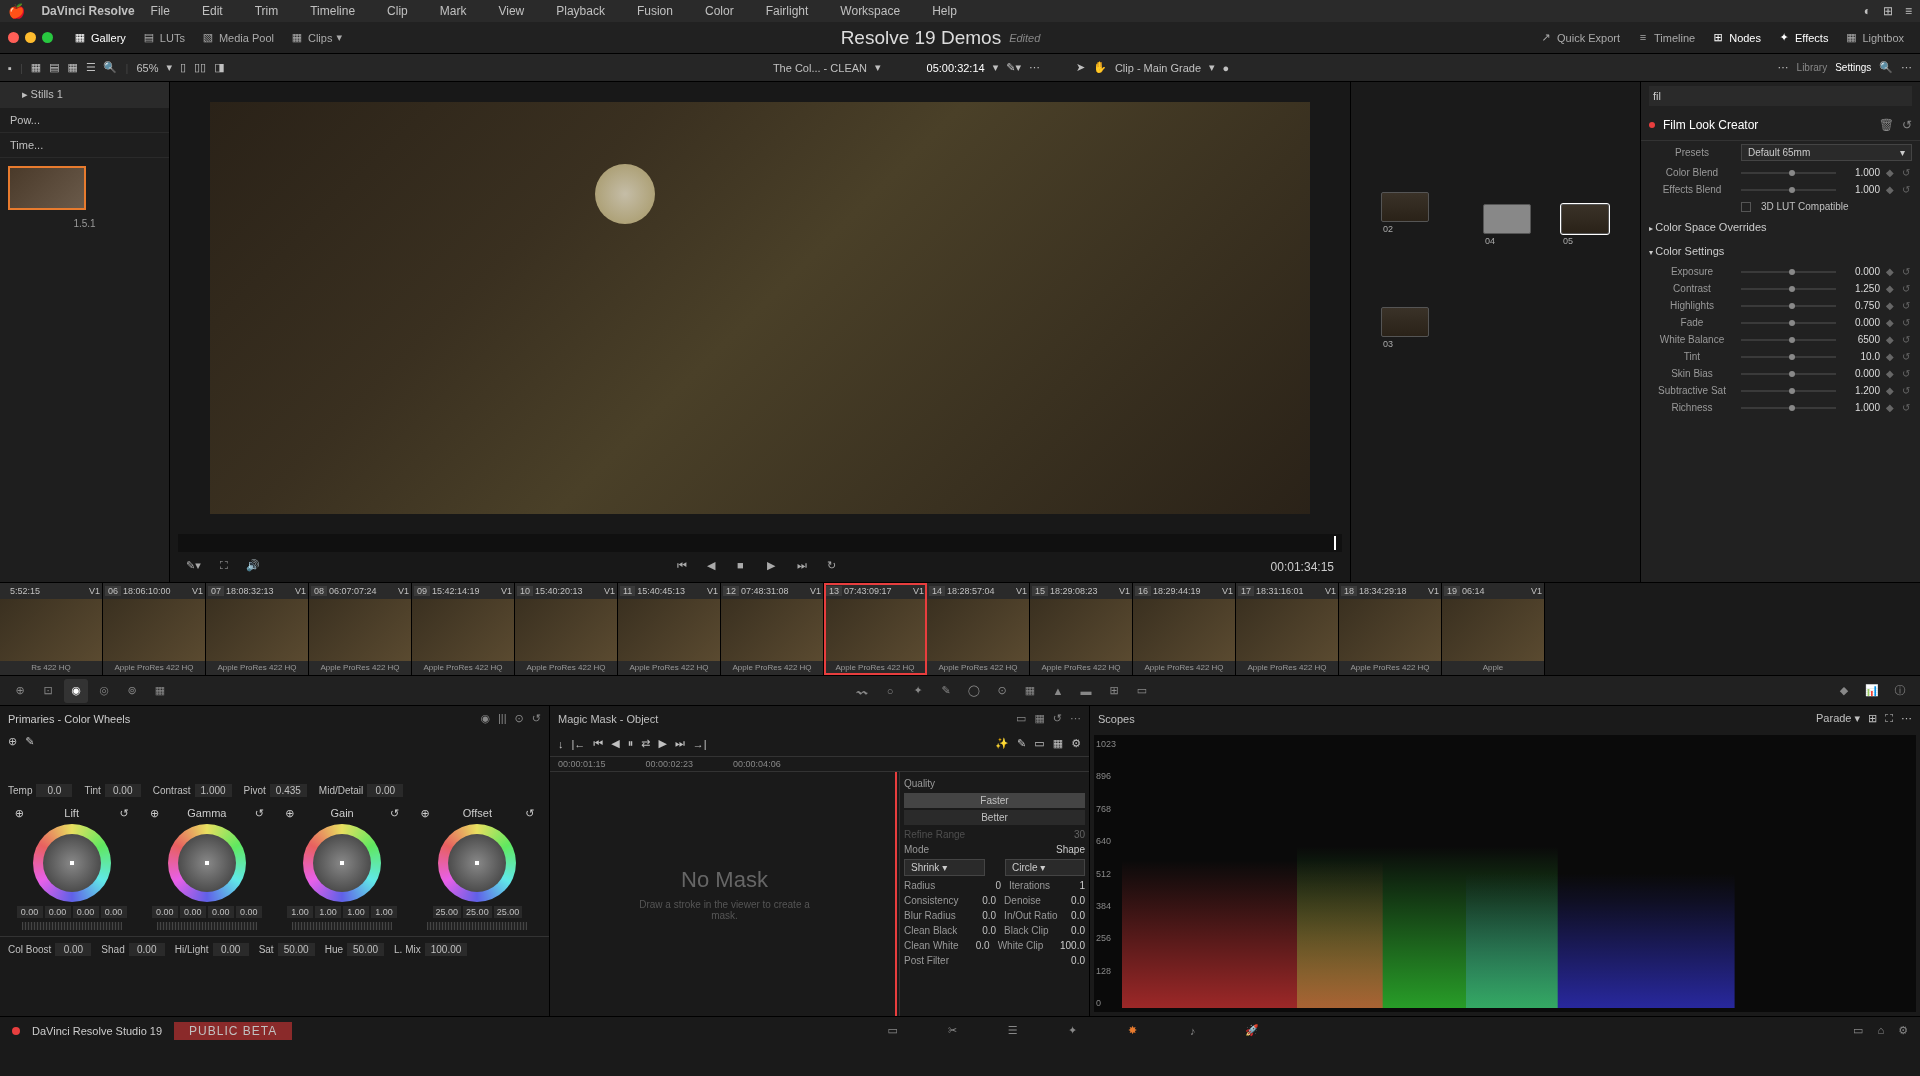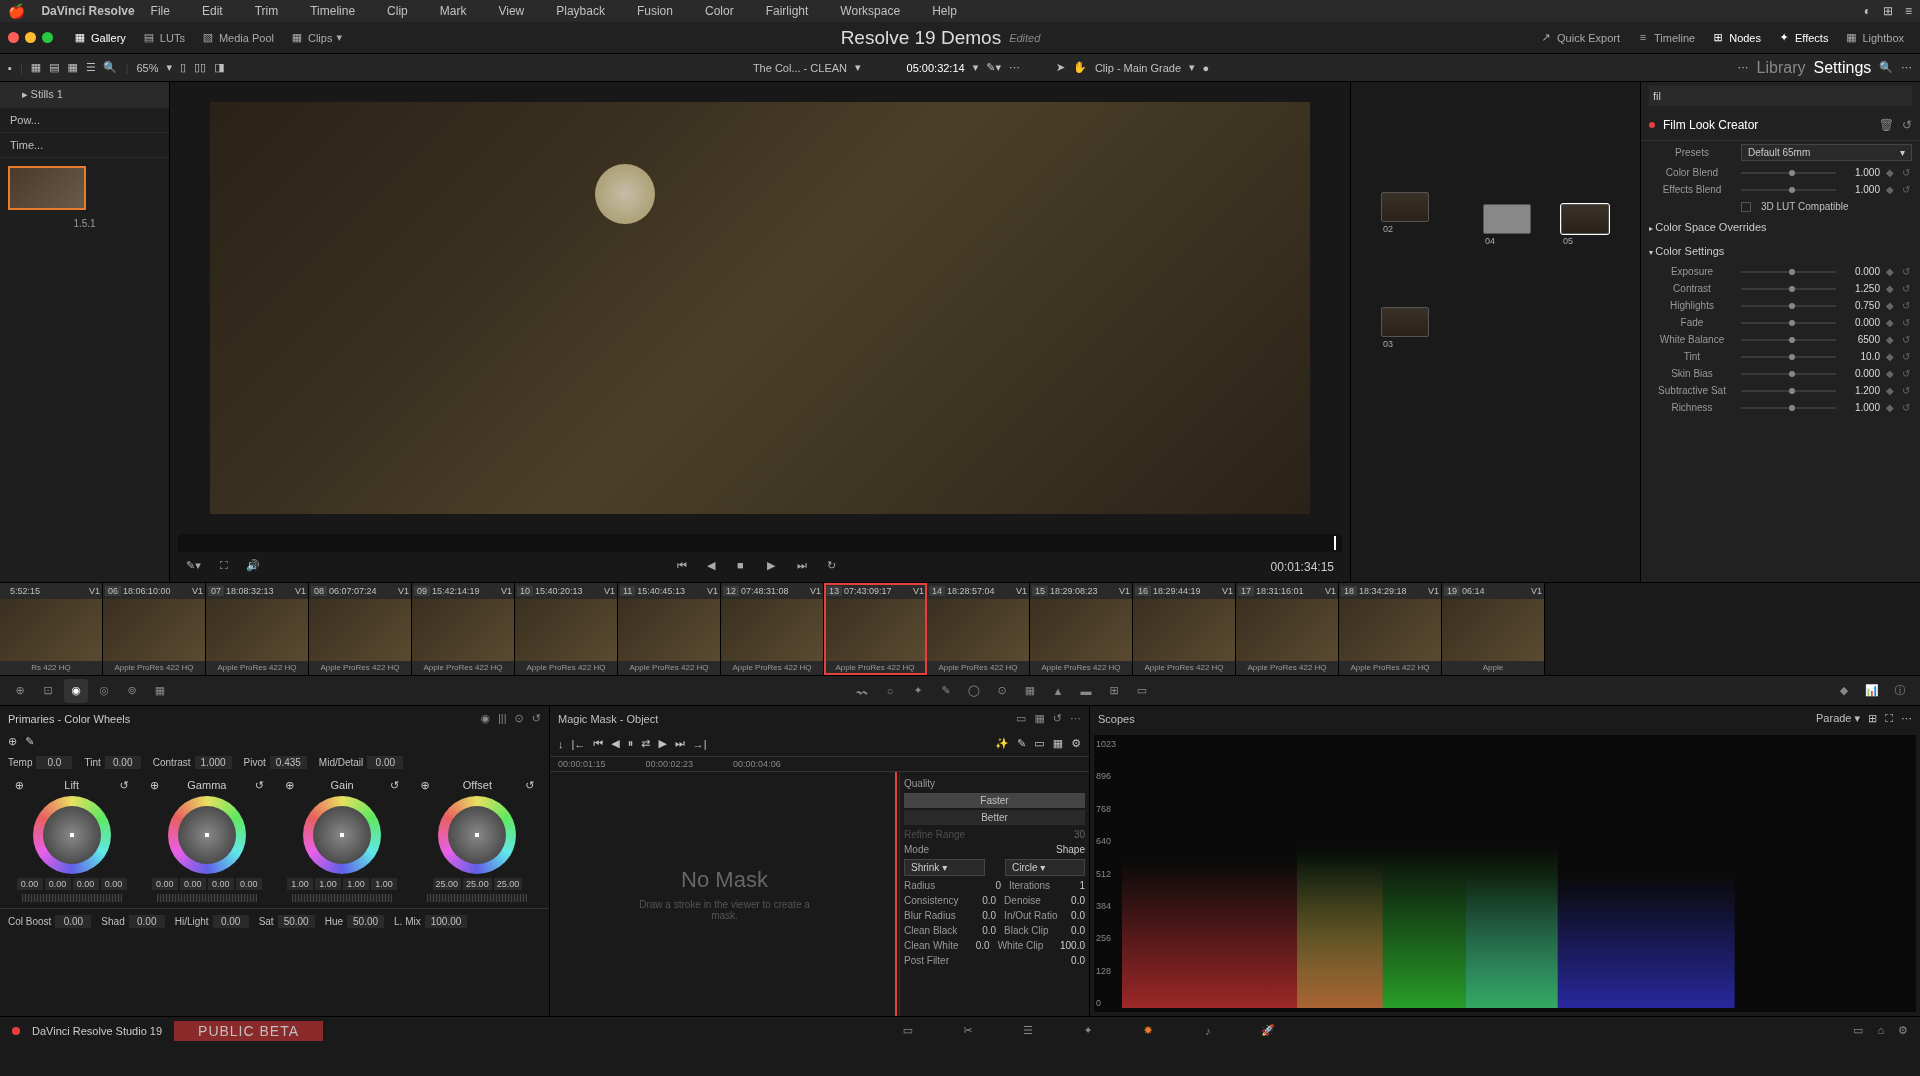--- a/index.html
+++ b/index.html
@@ -31,21 +31,21 @@
 .viewer-img::before { content:''; position:absolute; left:35%; top:15%; width:60px; height:60px; border-radius:50%; background:radial-gradient(#fff8e0,#d0c080); opacity:.7;}
 .scrub { height:18px; background:#101010; position:relative; margin:0 8px;}
 .scrub-pos { position:absolute; right:6px; top:2px; width:2px; height:14px; background:#fff; }
 .transport { height:30px; display:flex; align-items:center; justify-content:center; gap:14px; }
 .transport .tc2 { position:absolute; right:16px; font-size:12px; color:#ccc; }
 .trbtn { width:16px; height:16px; color:#aaa; cursor:pointer; }
 .node-panel { width:290px; background:#1a1a1a; border-left:1px solid #000; position:relative; }
 .node { position:absolute; width:48px; height:30px; background:linear-gradient(#3a3228,#2a2218); border:1px solid #555; border-radius:2px; }
 .node-lbl { position:absolute; font-size:9px; color:#aaa; }
 .right-panel { width:280px; background:#212121; border-left:1px solid #000; display:flex; flex-direction:column; }
-.rp-tab { font-size:16px; color:#888; cursor:pointer; padding:4px 0;text-align:right;}
+.rp-tab { font-size:10px; color:#888; cursor:pointer; padding:4px 0;text-align:right;}
 .rp-tab.active { color:#fff; }
 .rp-search { padding:4px 8px; }
 .rp-search input { width:100%; background:#2a2a2a; border:none; padding:4px; color:#ccc; font-size:11px; }
 .rp-header { padding:8px; display:flex; align-items:center; gap:8px; font-size:12px; color:#fff; border-bottom:1px solid #333;}
 .rp-header .dot { width:6px;height:6px;border-radius:50%;background:#e83e3e; }
 .param { display:flex; align-items:center; padding:3px 8px; gap:6px; font-size:10px; }
 .param .plabel { width:86px; text-align:center; color:#999; }
 .param .pslider { flex:1; height:2px; background:#3a3a3a; position:relative; }
 .param .pslider .dot { position:absolute; width:6px;height:6px;border-radius:50%;background:#888;top:-2px;left:50%; }
 .param .pval { width:38px; text-align:right; color:#ddd; }
@@ -63,21 +63,21 @@
 .clip-img { flex:1; background:linear-gradient(135deg,#3a3020,#5a4a30); }
 .clip-ftr { height:14px; font-size:8px; text-align:center; background:#2a2a2a; line-height:14px; color:#999;}
 .bottom { display:flex; height:310px; background:#1a1a1a; }
 .toolstrip { height:30px; background:#212121; display:flex; align-items:center; padding:0 8px; gap:4px; border-bottom:1px solid #000;}
 .ts-icon { width:24px;height:24px; display:flex;align-items:center;justify-content:center;color:#888;cursor:pointer;}
 .ts-icon.active{color:#fff;background:#333;border-radius:3px;}
 .wheels { width:550px; display:flex; flex-direction:column; border-right:1px solid #000;}
 .wheels-hdr { padding:6px 8px; font-size:11px; color:#ccc; display:flex; align-items:center;}
 .wheels-hdr .icons { margin-left:auto; display:flex; gap:8px; color:#888;}
 .wheels-top { display:flex; padding:4px 8px; gap:12px; font-size:10px;}
-.wheels-top .fld { display:flex; align-items:center; gap:4px;}
+.wheels-top .fld { display:flex; align-items:center; gap:4px;margin-top:28px;}
 .wheels-top .fld .v { background:#2a2a2a; padding:1px 6px; min-width:36px; text-align:center;}
 .wheel-row { display:flex; justify-content:space-around; padding:6px 4px;}
 .wheel { display:flex; flex-direction:column; align-items:center; gap:4px; width:130px;}
 .wheel-lbl { font-size:11px; color:#ccc; display:flex; width:100%; justify-content:space-between; padding:0 8px;}
 .wheel-circ { width:78px;height:78px;border-radius:50%; background:conic-gradient(#e8e060,#60e860,#60e8e8,#6060e8,#e860e8,#e86060,#e8e060); position:relative;}
 .wheel-circ::after{content:'';position:absolute;inset:10px;border-radius:50%;background:radial-gradient(#888,#333);}
 .wheel-circ .ctr{position:absolute;left:50%;top:50%;width:4px;height:4px;background:#fff;transform:translate(-50%,-50%);z-index:1;}
 .wheel-vals { display:flex; gap:2px; font-size:9px;}
 .wheel-vals span { background:#2a2a2a; padding:1px 3px; min-width:26px; text-align:center;}
 .wheel-bar { width:100px;height:8px;background:repeating-linear-gradient(90deg,#444 0 1px,#222 1px 3px);}
@@ -105,21 +105,21 @@
 .scopes-hdr .dd { margin-left:auto; display:flex; gap:8px; align-items:center;}
 .scope-body { flex:1; position:relative; background:#0a0a0a; margin:4px;}
 .scope-yaxis { position:absolute; left:2px; top:0; bottom:0; display:flex; flex-direction:column; justify-content:space-between; font-size:9px; color:#888; padding:4px 0;}
 .scope-wave { position:absolute; left:28px; right:4px; top:4px; bottom:4px; background:
   linear-gradient(0deg,rgba(255,60,60,.6) 0%,rgba(255,60,60,.1) 45%,transparent 55%) 0 0/33% 100% no-repeat,
   linear-gradient(0deg,rgba(60,255,60,.6) 0%,rgba(60,255,60,.1) 50%,transparent 60%) 33% 0/33% 100% no-repeat,
   linear-gradient(0deg,rgba(60,60,255,.6) 0%,rgba(60,60,255,.1) 40%,transparent 50%) 66% 0/34% 100% no-repeat;}
 .pagestrip { height:28px; background:#1a1a1a; display:flex; align-items:center; padding:0 12px; gap:12px; border-top:1px solid #000;}
 .pagestrip .home { width:8px;height:8px;background:#e83e3e;border-radius:50%; }
 .pagestrip .ver { font-size:11px; color:#ccc;}
-.pagestrip .beta { background:#8a2a2a; padding:2px 24px; font-size:14px; letter-spacing:1px;}
+.pagestrip .beta { background:#8a2a2a; padding:2px 15px; font-size:12px; letter-spacing:1px;}
 .pagestrip .navs { margin-left:auto; display:flex; gap:40px;}
 .nav-icon { width:20px;height:20px;color:#888;cursor:pointer;display:flex;align-items:center;justify-content:center;}
 .nav-icon.active { color:#e87b2e;}
 .pagestrip .right-icons { margin-left:auto; display:flex; gap:14px; color:#888;}
 </style>
 </head>
 <body>
 
 <div class="menubar">
   <span class="apple">🍎</span>

